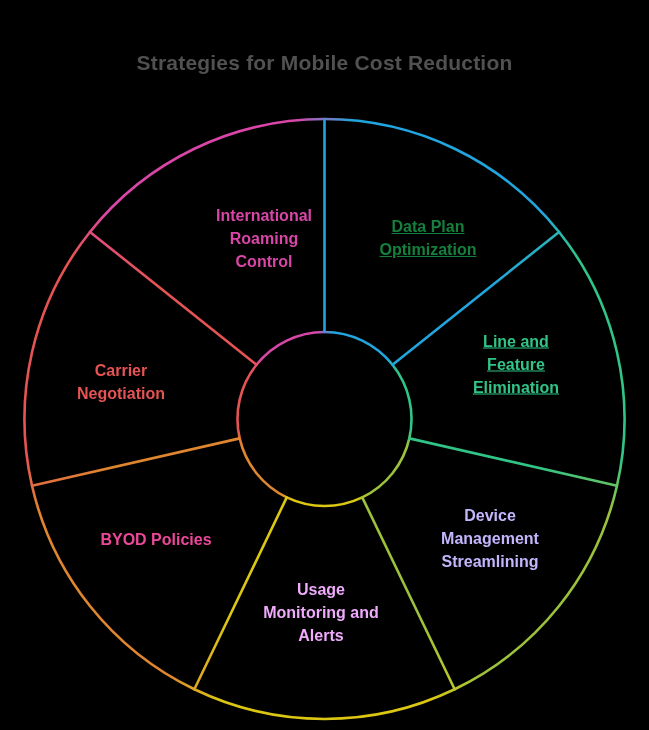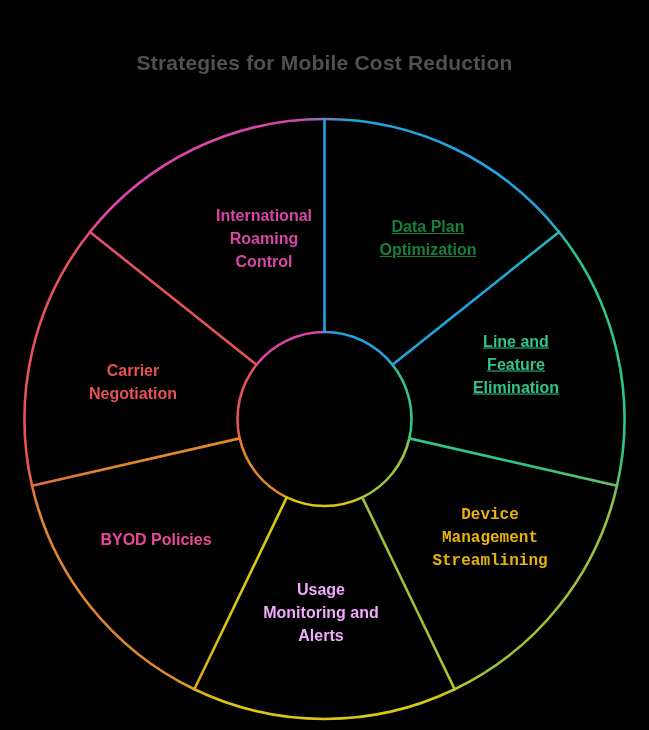--- a/index.html
+++ b/index.html
@@ -188,25 +188,25 @@
     <path d="M 256.4806610252814 364.7563872382902 A 87 87 0 0 1 324.5 332" fill="none" stroke="url(#g-inner-6)" stroke-width="2.6" stroke-linecap="butt"></path>
     <path d="M 256.4806610252814 364.7563872382902 L 89.95055525959103 231.95305944237998" fill="none" stroke="url(#g-div-6)" stroke-width="2.6" stroke-linecap="round"></path>
   </svg>
 
 <div id="labels">
     <div class="seg-label" style="left: 428px; top: 238px; color: #15803d; text-decoration: underline;">Data Plan
 Optimization</div>
     <div class="seg-label" style="left: 516px; top: 364px; color: rgb(48, 196, 135); text-decoration: underline;">Line and
 Feature
 Elimination</div>
-    <div class="seg-label" style="left: 490px; top: 538px; color: #eab308; font-family: Liberation Mono, monospace;">Device
+    <div class="seg-label" style="left: 490px; top: 538px; color: #c4b5fd;">Device
 Management
 Streamlining</div>
     <div class="seg-label" style="left: 321px; top: 612px; color: #f0abfc;">Usage
 Monitoring and
 Alerts</div>
     <div class="seg-label" style="left: 156px; top: 539px; color: #ec4899;">BYOD Policies</div>
-    <div class="seg-label" style="left: 133px; top: 382px; color: rgb(229, 83, 83);">Carrier
+    <div class="seg-label" style="left: 121px; top: 382px; color: rgb(229, 83, 83);">Carrier
 Negotiation</div>
     <div class="seg-label" style="left: 224px; top: 238px; color: rgb(217, 70, 168); margin-left: 40px;">International
 Roaming
 Control</div>
   </div>
 
 </body></html>

